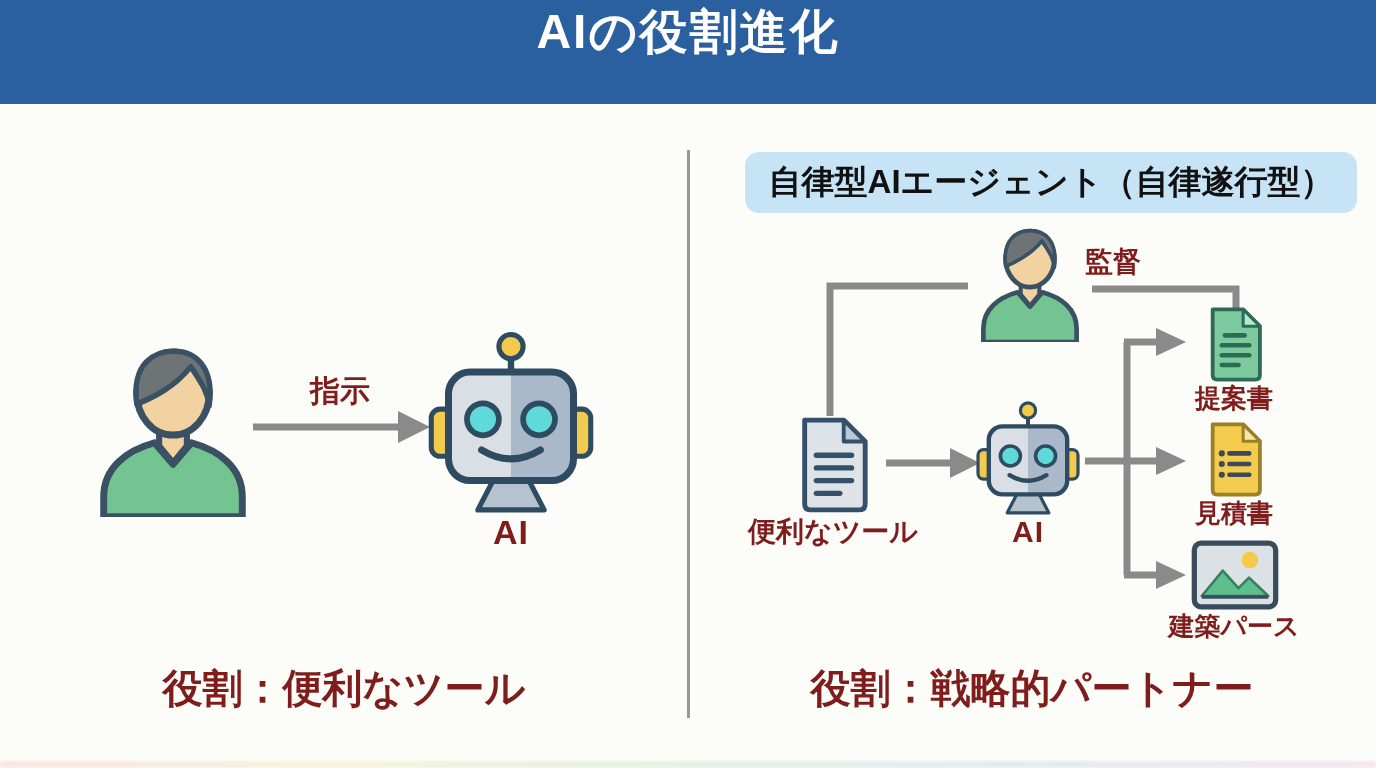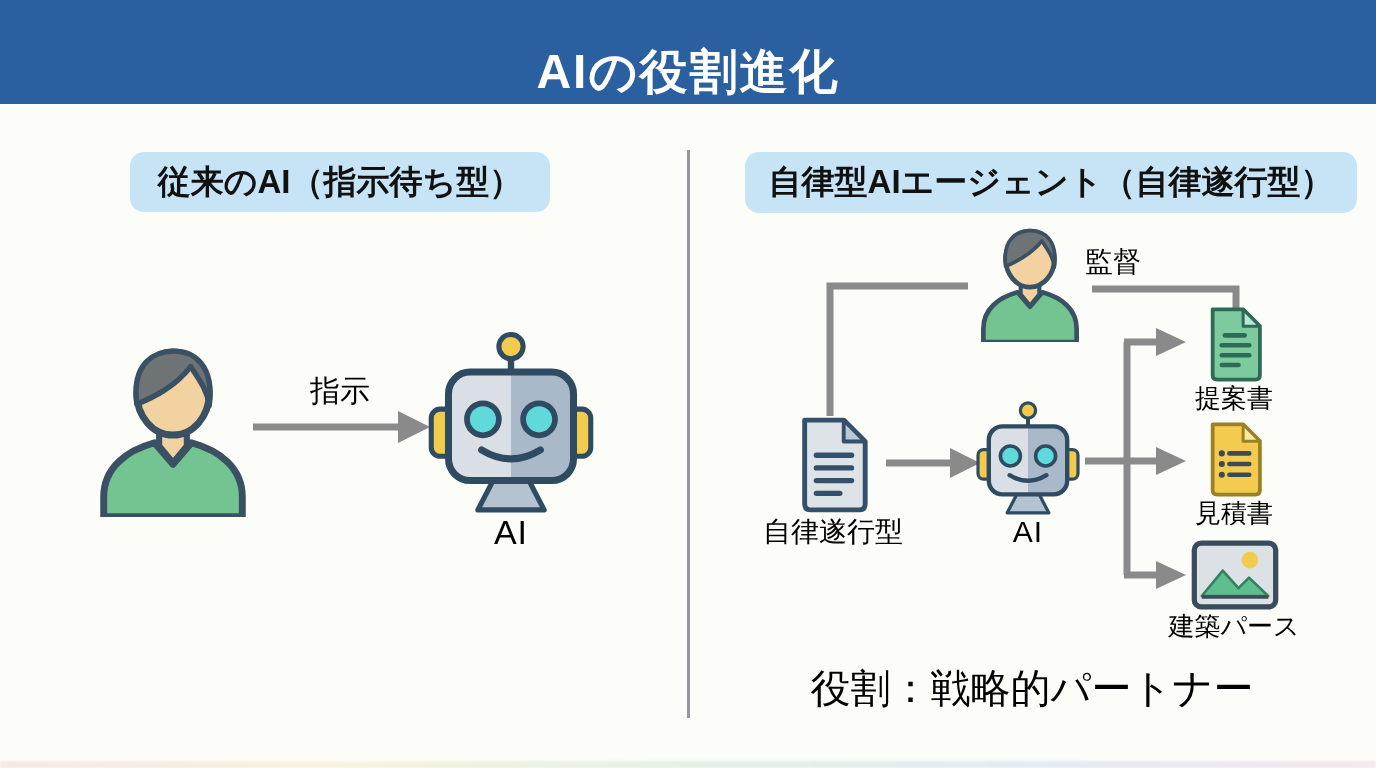--- a/index.html
+++ b/index.html
@@ -7,21 +7,21 @@
     position:relative; width:1376px; height:768px;
     background:#FCFCF8; overflow:hidden;
     font-family:"Liberation Sans","DejaVu Sans",sans-serif;
     color:#161616;
   }
   .abs { position:absolute; }
 
   
   .header-banner {
     position:absolute; left:0; top:0; width:1376px; height:104px;
-    background:#2A5FA0; display:flex; align-items:flex-end; justify-content:center;
+    background:#2A5FA0; display:flex; align-items:flex-start; justify-content:center;
   }
   .page-title { color:#ffffff; font-size:48px; font-weight:bold; letter-spacing:2px; }
 
   
   .pill {
     position:absolute; background:#C6E4F6; border-radius:14px;
     display:flex; align-items:center; justify-content:center;
     font-size:33px; font-weight:bold; color:#111;
   }
   .pill-left  { left:130px; top:152px; width:420px; height:60px; }
@@ -30,21 +30,21 @@
   
   .divider {
     position:absolute; left:687px; top:150px; width:3px; height:568px;
     background:#94989C;
   }
 
   
   .connectors { position:absolute; left:0; top:0; }
 
   
-  .lbl { position:absolute; font-weight:normal; color:#000000; text-align:center; line-height:1.1; }
+  .lbl { position:absolute; font-weight:bold; color:#7f1d1d; text-align:center; line-height:1.1; }
 
   .instruction-label { left:255px; top:374px; width:170px; font-size:30px; }
   .ai-label-left     { left:428px; top:514px; width:166px; font-size:34px; letter-spacing:1px; }
   .role-left         { left:0px;   top:666px; width:688px; font-size:40px; }
   .role-right        { left:688px; top:666px; width:688px; font-size:40px; }
   .supervision-label { left:1085px; top:247px; width:120px; font-size:28px; text-align:left; }
   .minutes-label     { left:733px; top:517px; width:200px; font-size:28px; }
   .ai-label-right    { left:976px; top:515px; width:104px; font-size:30px; letter-spacing:1px; }
   .proposal-label    { left:1158px; top:384px; width:152px; font-size:26px; }
   .quote-label       { left:1158px; top:499px; width:152px; font-size:26px; }
@@ -59,23 +59,20 @@
 </style>
 </head>
 <body>
 
 <div id="canvas">
 
   <div class="header-banner">
     <div class="page-title">AIの役割進化</div>
   </div>
 
-  <div class="pill pill-left">
-    <span>従来のAI（指示待ち型）</span>
-  </div>
   <div class="pill pill-right">
     <span>自律型AIエージェント（自律遂行型）</span>
   </div>
 
   <div class="divider"></div>
 
   <svg class="connectors" width="1376" height="768">
 
     <line x1="253" y1="427" x2="400" y2="427" stroke="#8A8A8A" stroke-width="7"></line>
     <polygon points="398,411 398,443 430,427" fill="#8A8A8A"></polygon>
@@ -115,20 +112,21 @@
     <rect x="16" y="33" width="98" height="85" rx="17" fill="#D9DFE5"></rect>
     <rect x="65" y="33" width="49" height="85" fill="#A9B9C9" clip-path="url(#robot-clip-l)"></rect>
     <rect x="16" y="33" width="98" height="85" rx="17" fill="none" stroke="#2F4B62" stroke-width="5.5"></rect>
     <circle cx="43" cy="70" r="12.5" fill="#5FD9D9" stroke="#2F4B62" stroke-width="4.5"></circle>
     <circle cx="87" cy="70" r="12.5" fill="#5FD9D9" stroke="#2F4B62" stroke-width="4.5"></circle>
     <path d="M42 94 Q 65 108 88 94" fill="none" stroke="#2F4B62" stroke-width="5.5" stroke-linecap="round"></path>
   </svg>
 
   <div class="lbl instruction-label">指示</div>
   <div class="lbl ai-label-left">AI</div>
+  <div class="lbl role-left">役割：便利なツール</div>
 
   <svg class="abs" style="left:978px; top:228px;" width="104" height="114" viewBox="0 0 100 110">
     <path d="M41 44 L41 64 L50 75 L59 64 L59 44 Z" fill="#F2D2A0" stroke="#3A5063" stroke-width="4" stroke-linejoin="round"></path>
     <path d="M5 110 L5 97 C5 78 20 67 38 62 L50 76 L62 62 C80 67 95 78 95 97 L95 110 Z" fill="#74C492" stroke="#3A5063" stroke-width="4.5" stroke-linejoin="round"></path>
     <ellipse cx="50" cy="30" rx="23.5" ry="27" fill="#F2D2A0" stroke="#3A5063" stroke-width="4.5"></ellipse>
     <path d="M26.5 37 C23 10 38 2.5 50.5 2.5 C64 2.5 77 12 73.5 38 C72.5 28 67 21 61.5 12.5 C51 26 37 32.5 26.5 37 Z" fill="#6E7476" stroke="#3A5063" stroke-width="3.5" stroke-linejoin="round"></path>
   </svg>
 
   <svg class="abs" style="left:791px; top:416px;" width="82" height="98" viewBox="0 0 84 100">
     <path d="M14 4 L54 4 L76 26 L76 90 Q76 96 70 96 L20 96 Q14 96 14 90 Z" fill="#DEE3E8" stroke="#35506B" stroke-width="5" stroke-linejoin="round"></path>
@@ -177,21 +175,21 @@
   </svg>
 
   <svg class="abs" style="left:1190px; top:540px;" width="90" height="70" viewBox="0 0 100 80">
     <rect x="3.5" y="3.5" width="93" height="73" rx="8" fill="#DCE1E6" stroke="#3A4C5C" stroke-width="6"></rect>
     <circle cx="67" cy="23" r="9.5" fill="#F2CB4D"></circle>
     <path d="M12 64 L36 35 L54 55 L66 43 L88 64 Z" fill="#5FBE8D" stroke="#37805F" stroke-width="3" stroke-linejoin="round"></path>
     <line x1="12" y1="65" x2="88" y2="65" stroke="#3A4C5C" stroke-width="4"></line>
   </svg>
 
   <div class="lbl supervision-label">監督</div>
-  <div class="lbl minutes-label">自律遂行型</div>
+  <div class="lbl minutes-label">便利なツール</div>
   <div class="lbl ai-label-right">AI</div>
   <div class="lbl quote-label">見積書</div>
   <div class="lbl proposal-label">提案書</div>
   <div class="lbl role-right">役割：戦略的パートナー</div>
   <div class="lbl perspective-label">建築パース</div>
 
   <div class="bottom-artifact"></div>
 </div>
 
 </body></html>

